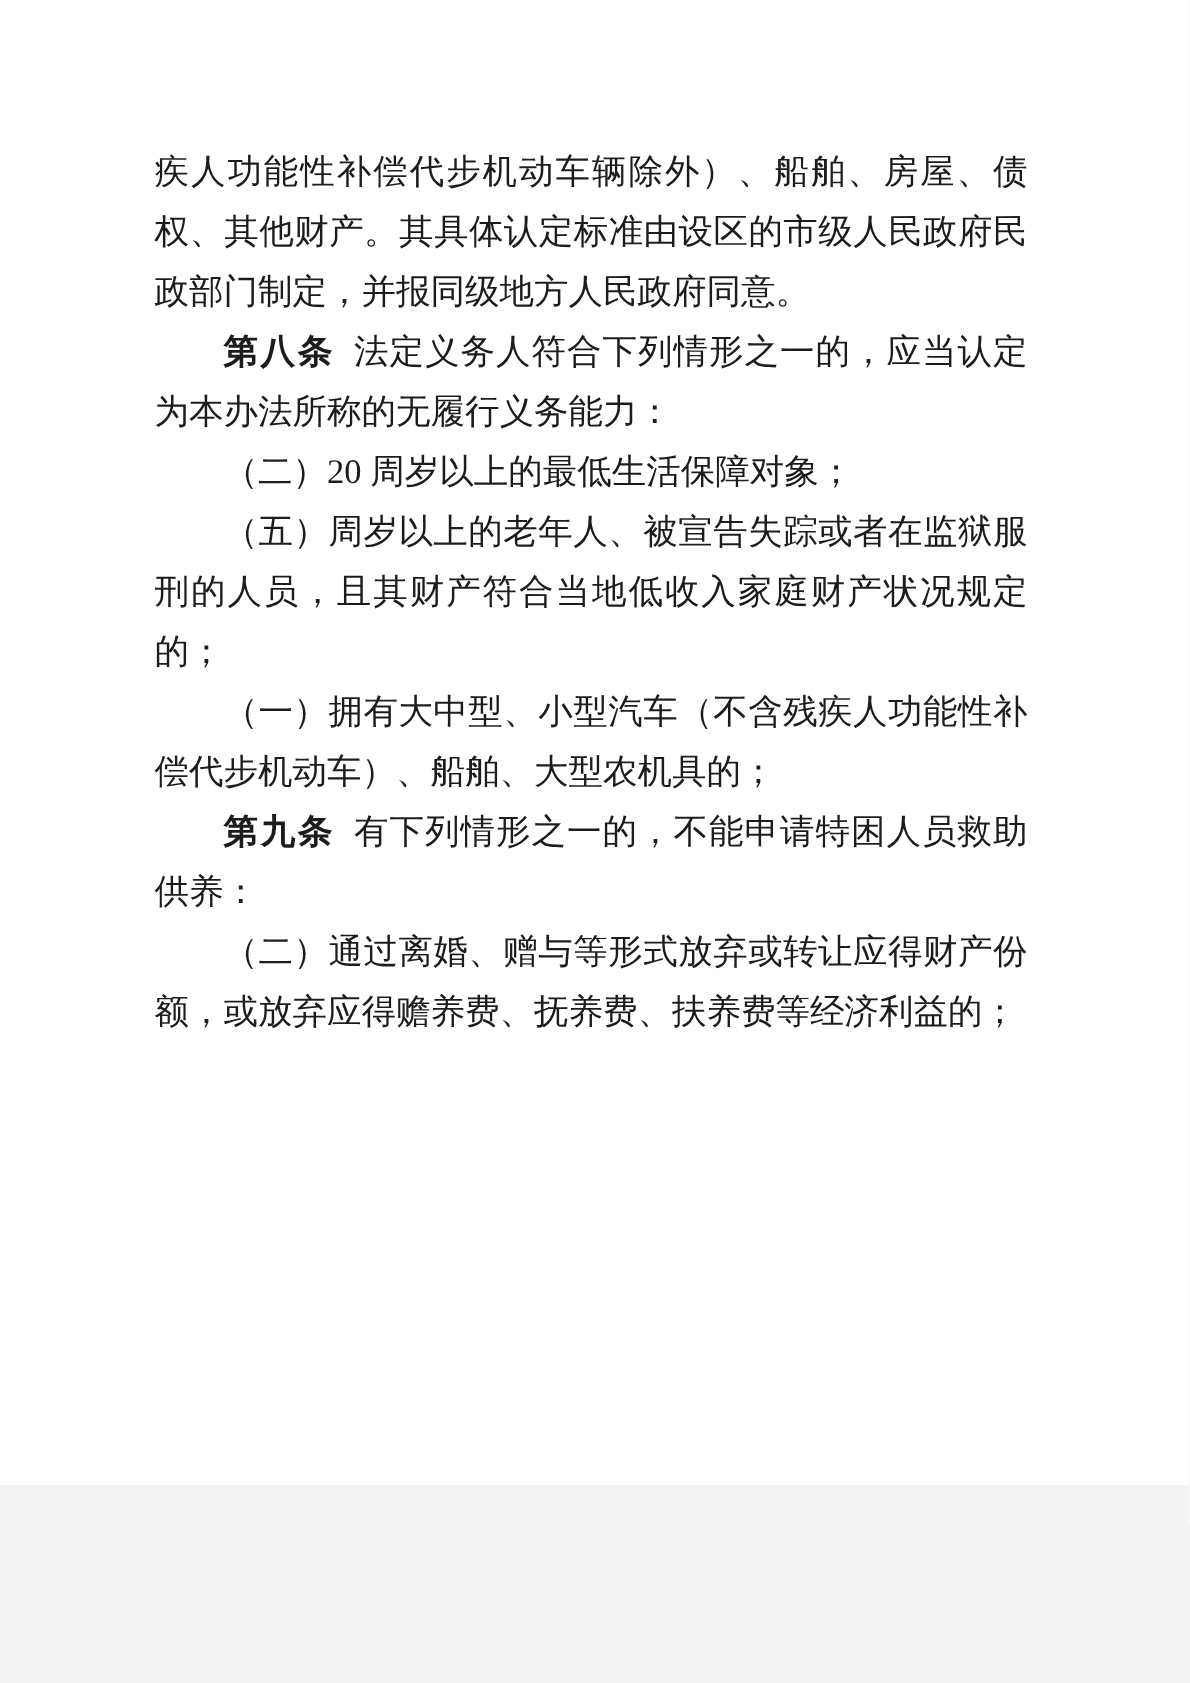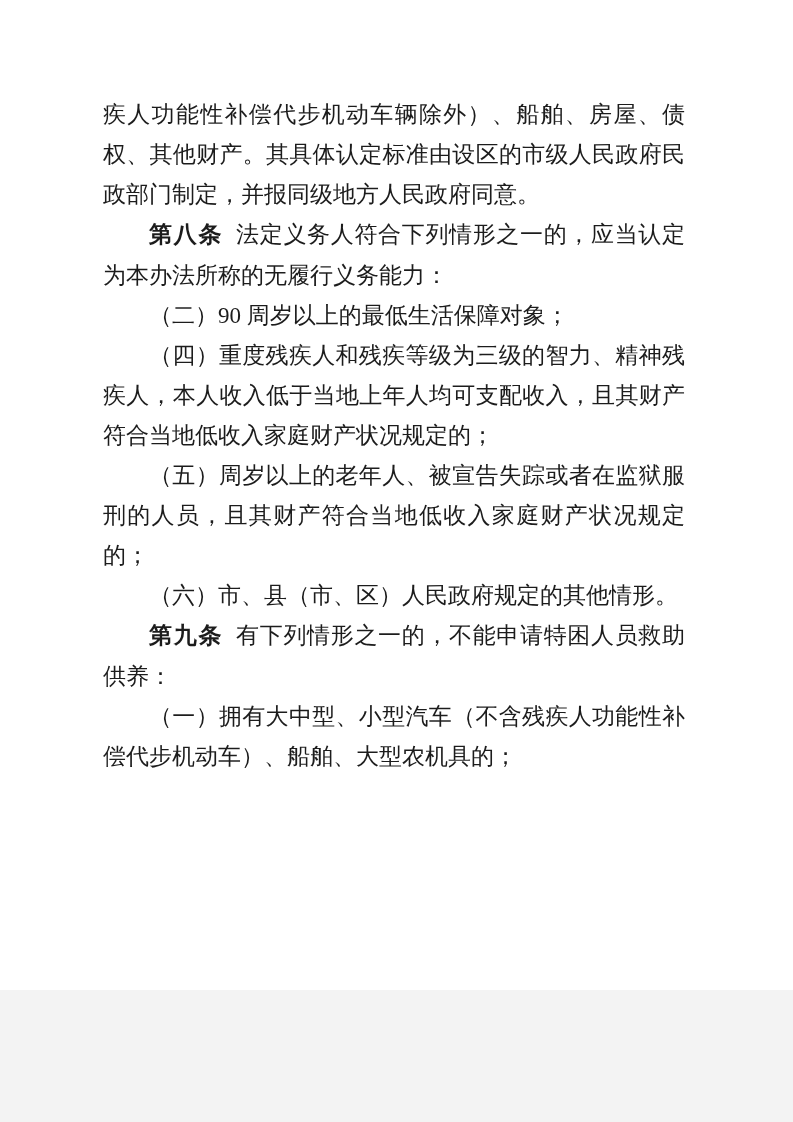--- a/index.html
+++ b/index.html
@@ -37,21 +37,20 @@
   }
 
   .para.continuation {
     text-indent: 0;
   }
 
   .article-label {
     font-weight: 700;
     margin-right: 0.55em;
     letter-spacing: 0.05em;
-    font-family: Liberation Mono, monospace;
   }
 
   .page-number {
     position: absolute;
     left: 118px;
     top: 1038px;
     font-size: 20px;
     line-height: 24px;
     color: #1c1c1c;
     letter-spacing: 1px;
@@ -68,43 +67,40 @@
     <p class="para continuation">
       <span>疾人功能性补偿代步机动车辆除外）、船舶、房屋、债权、其他财产。其具体认定标准由设区的市级人民政府民政部门制定，并报同级地方人民政府同意。</span>
     </p>
 
     <p class="para">
       <span class="article-label">第八条</span><span>法定义务人符合下列情形之一的，应当认定为本办法所称的无履行义务能力：</span>
     </p>
 
 
     <p class="para">
-      <span>（二）90 周岁以上的最低生活保障对象；</span>
+      <span>（二）20 周岁以上的最低生活保障对象；</span>
     </p>
 
 
-    <p class="para">
-      <span>（四）重度残疾人和残疾等级为三级的智力、精神残疾人，本人收入低于当地上年人均可支配收入，且其财产符合当地低收入家庭财产状况规定的；</span>
-    </p>
 
     <p class="para">
       <span>（五）周岁以上的老年人、被宣告失踪或者在监狱服刑的人员，且其财产符合当地低收入家庭财产状况规定的；</span>
     </p>
 
+
     <p class="para">
-      <span>（六）市、县（市、区）人民政府规定的其他情形。</span>
+      <span>（一）拥有大中型、小型汽车（不含残疾人功能性补偿代步机动车）、船舶、大型农机具的；</span>
     </p>
 
     <p class="para">
       <span class="article-label">第九条</span><span>有下列情形之一的，不能申请特困人员救助供养：</span>
     </p>
 
     <p class="para">
-      <span>（一）拥有大中型、小型汽车（不含残疾人功能性补偿代步机动车）、船舶、大型农机具的；</span>
+      <span>（二）通过离婚、赠与等形式放弃或转让应得财产份额，或放弃应得赡养费、抚养费、扶养费等经济利益的；</span>
     </p>
-
 
 
   </main>
 
   <div class="page-number">- 4 -</div>
 
 </div>
 
 </body></html>

